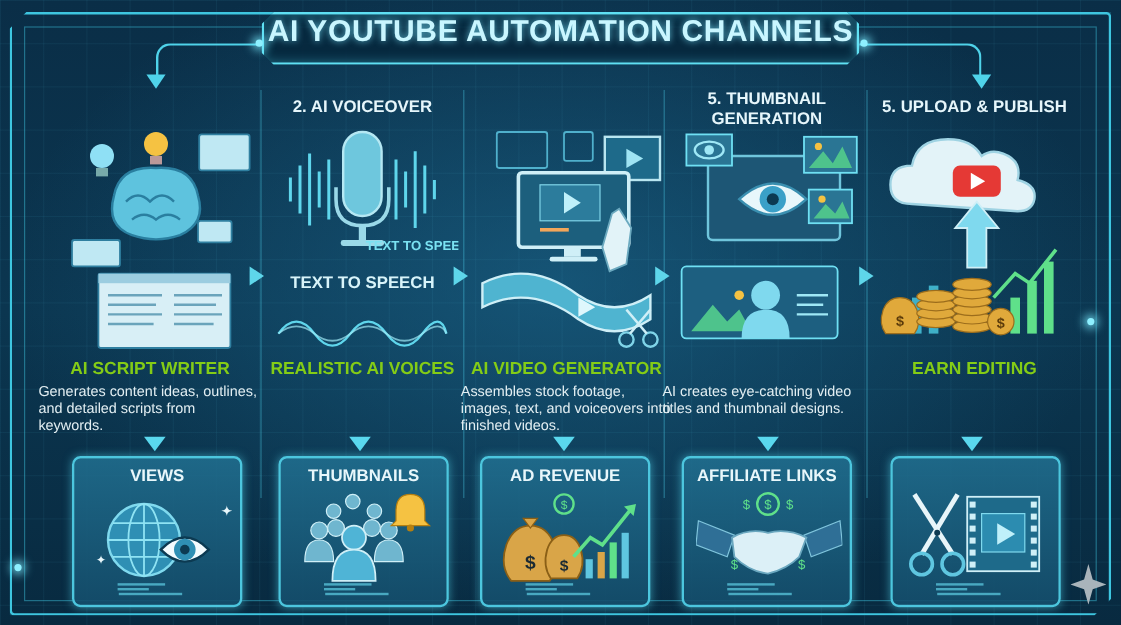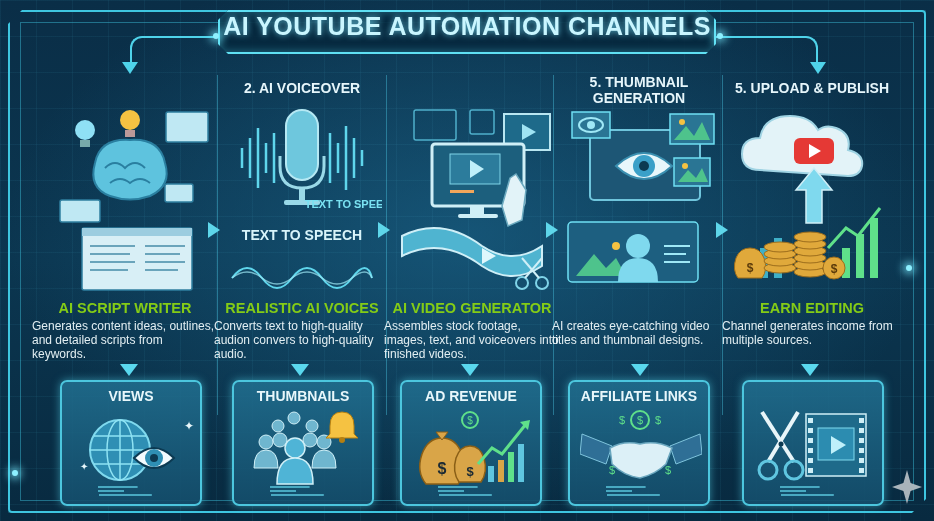--- a/index.html
+++ b/index.html
@@ -127,21 +127,20 @@
       <path d="M58 48 v10 q0 22 22 22 q22 0 22 -22 v-10" fill="none" stroke="#9ad9e8" stroke-width="3"></path>
       <rect x="77" y="80" width="6" height="12" fill="#9ad9e8"></rect>
         <rect x="62" y="92" width="36" height="5" rx="2" fill="#9ad9e8"></rect>
       <text x="130" y="100" fill="#7ae2f2" font-family="Liberation Sans, sans-serif" font-size="11" font-weight="bold" text-anchor="middle">TEXT TO SPEECH</text>
       <text x="80" y="132" fill="#d8f4fa" font-family="Liberation Sans, sans-serif" font-size="14" font-weight="bold" text-anchor="middle">TEXT TO SPEECH</text>
       <path d="M10 170 q15 -20 30 0 t30 0 t30 0 t30 0 t20 0" fill="none" stroke="#5fd6ec" stroke-width="2"></path>
       <path d="M10 170 q15 -12 30 0 t30 0 t30 0 t30 0 t20 0" fill="none" stroke="#9fe9f6" stroke-width="1.5" opacity=".7"></path>
     </svg>
   </div>
   <div class="feat-title">REALISTIC AI VOICES</div>
-  <div class="feat-desc">Converts text to high-quality audion convers to high-quality audio.</div>
 </section>
 
 <section class="col" style="left:392px;width:160px">
   <div class="illus">
     <svg width="160" height="185" viewBox="0 0 160 185">
       <rect x="22" y="2" width="42" height="30" rx="2" fill="none" stroke="#4fb0cc" stroke-width="1.5"></rect>
       <rect x="78" y="2" width="24" height="24" rx="2" fill="none" stroke="#4fb0cc" stroke-width="1.5"></rect>
       <rect x="112" y="6" width="46" height="36" fill="#1e6a8a" stroke="#b9e6f1" stroke-width="2"></rect>
       <polygon points="130,16 130,32 144,24" fill="#9fe4f3"></polygon>
       <rect x="40" y="36" width="92" height="62" rx="3" fill="#1c5f7d" stroke="#cfeff7" stroke-width="3"></rect>
@@ -226,21 +225,20 @@
           <ellipse cx="80" cy="143" rx="16" ry="5"></ellipse>
           <ellipse cx="80" cy="136" rx="16" ry="5"></ellipse>
           <ellipse cx="80" cy="129" rx="16" ry="5"></ellipse>
         <circle cx="104" cy="160" r="11"></circle>
       </g>
       <text x="20" y="164" fill="#5a3a0a" font-size="12" font-weight="bold" text-anchor="middle" font-family="Liberation Sans, sans-serif">$</text>
       <text x="104" y="165" fill="#5a3a0a" font-size="12" font-weight="bold" text-anchor="middle" font-family="Liberation Sans, sans-serif">$</text>
     </svg>
   </div>
   <div class="feat-title">EARN EDITING</div>
-  <div class="feat-desc">Channel generates income from multiple sources.</div>
 </section>
 
 <div class="card-down" style="left:120px"></div>
 <div class="card-down" style="left:291px"></div>
 <div class="card-down" style="left:461px"></div>
 <div class="card-down" style="left:631px"></div>
 <div class="card-down" style="left:801px"></div>
 
 <div class="card" style="left:60px">
   <div class="card-title">VIEWS</div>

